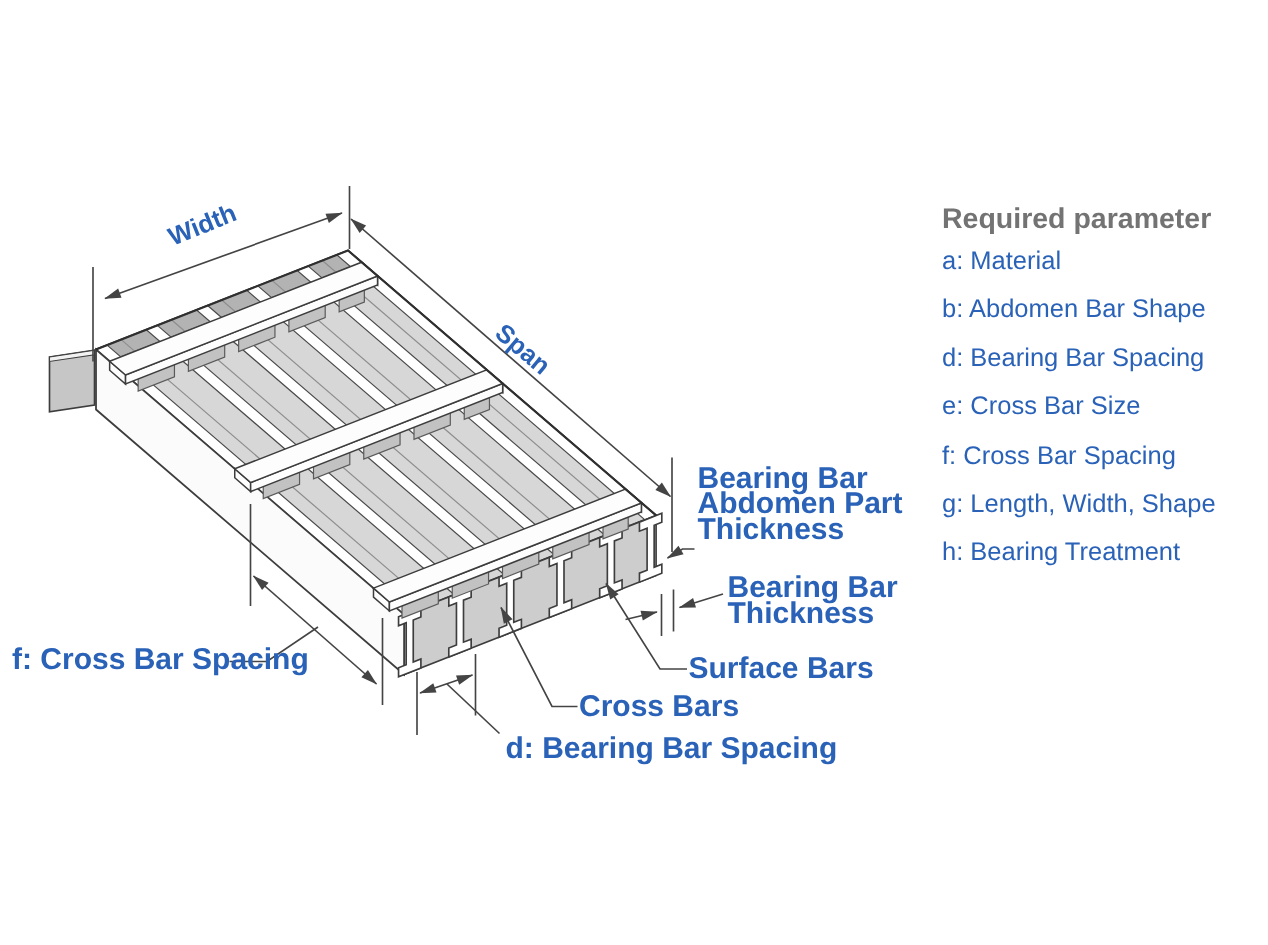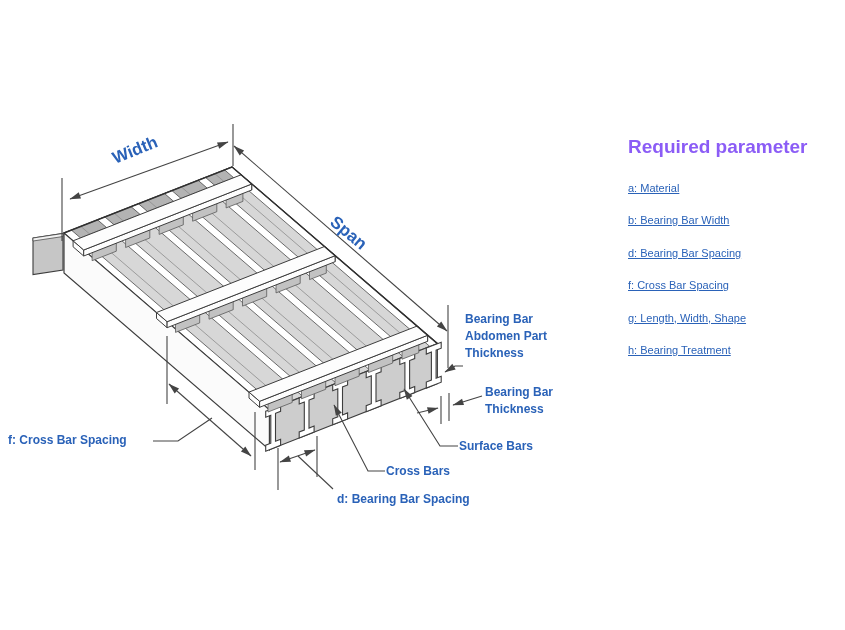--- a/index.html
+++ b/index.html
@@ -1,25 +1,25 @@
 <!DOCTYPE html>
 <html><head>
 <meta charset="utf-8">
 <style>
   html,body{margin:0;padding:0;background:#ffffff;}
   .stage{position:relative;width:845px;height:630px;background:#ffffff;overflow:hidden;
          font-family:"Liberation Sans",sans-serif;}
   .stage svg{position:absolute;left:0;top:0;}
-  .dlabel{position:absolute;font-size:12px;font-weight:600;color:#2a62b8;
+  .dlabel{position:absolute;font-size:20px;font-weight:600;color:#2a62b8;
           white-space:pre-line;line-height:17px;}
   .dlabel.big{font-size:17px;}
   .rot{transform-origin:0 0;}
   .panel{position:absolute;left:628px;top:136px;width:215px;}
-  .panel-heading{font-size:19px;font-weight:700;color:#8b5cf6;line-height:22px;margin-bottom:14px;}
-  .param-item{font-size:11px;font-weight:400;color:#2a62b8;line-height:32.4px;text-decoration:underline;}
+  .panel-heading{font-size:19px;font-weight:700;color:#737373;line-height:22px;}
+  .param-item{font-size:17px;font-weight:400;color:#2a62b8;line-height:32.4px;}
 </style>
 </head>
 <body>
 
 <div class="stage">
 
   <svg width="845" height="630" viewBox="0 0 845 630">
     <defs>
       <marker id="arr" markerUnits="userSpaceOnUse" markerWidth="13" markerHeight="9" refX="11.5" refY="4.5" orient="auto-start-reverse">
         <path d="M12,4.5 L1,1.2 L1,7.8 Z" fill="#444444"></path>
@@ -140,20 +140,21 @@
   <div class="dlabel" style="left:459px;top:438px;">Surface Bars</div>
   <div class="dlabel" style="left:485px;top:384px;">Bearing Bar
 Thickness</div>
   <div class="dlabel" style="left:465px;top:311px;">Bearing Bar
 Abdomen Part
 Thickness</div>
 
   <div class="panel">
     <div class="panel-heading">Required parameter</div>
     <div class="param-item">a: Material</div>
-    <div class="param-item">b: Bearing Bar Width</div>
+    <div class="param-item">b: Abdomen Bar Shape</div>
     <div class="param-item">d: Bearing Bar Spacing</div>
+    <div class="param-item">e: Cross Bar Size</div>
     <div class="param-item">f: Cross Bar Spacing</div>
     <div class="param-item">g: Length, Width, Shape</div>
     <div class="param-item">h: Bearing Treatment</div>
   </div>
 
 </div>
 
 </body></html>

